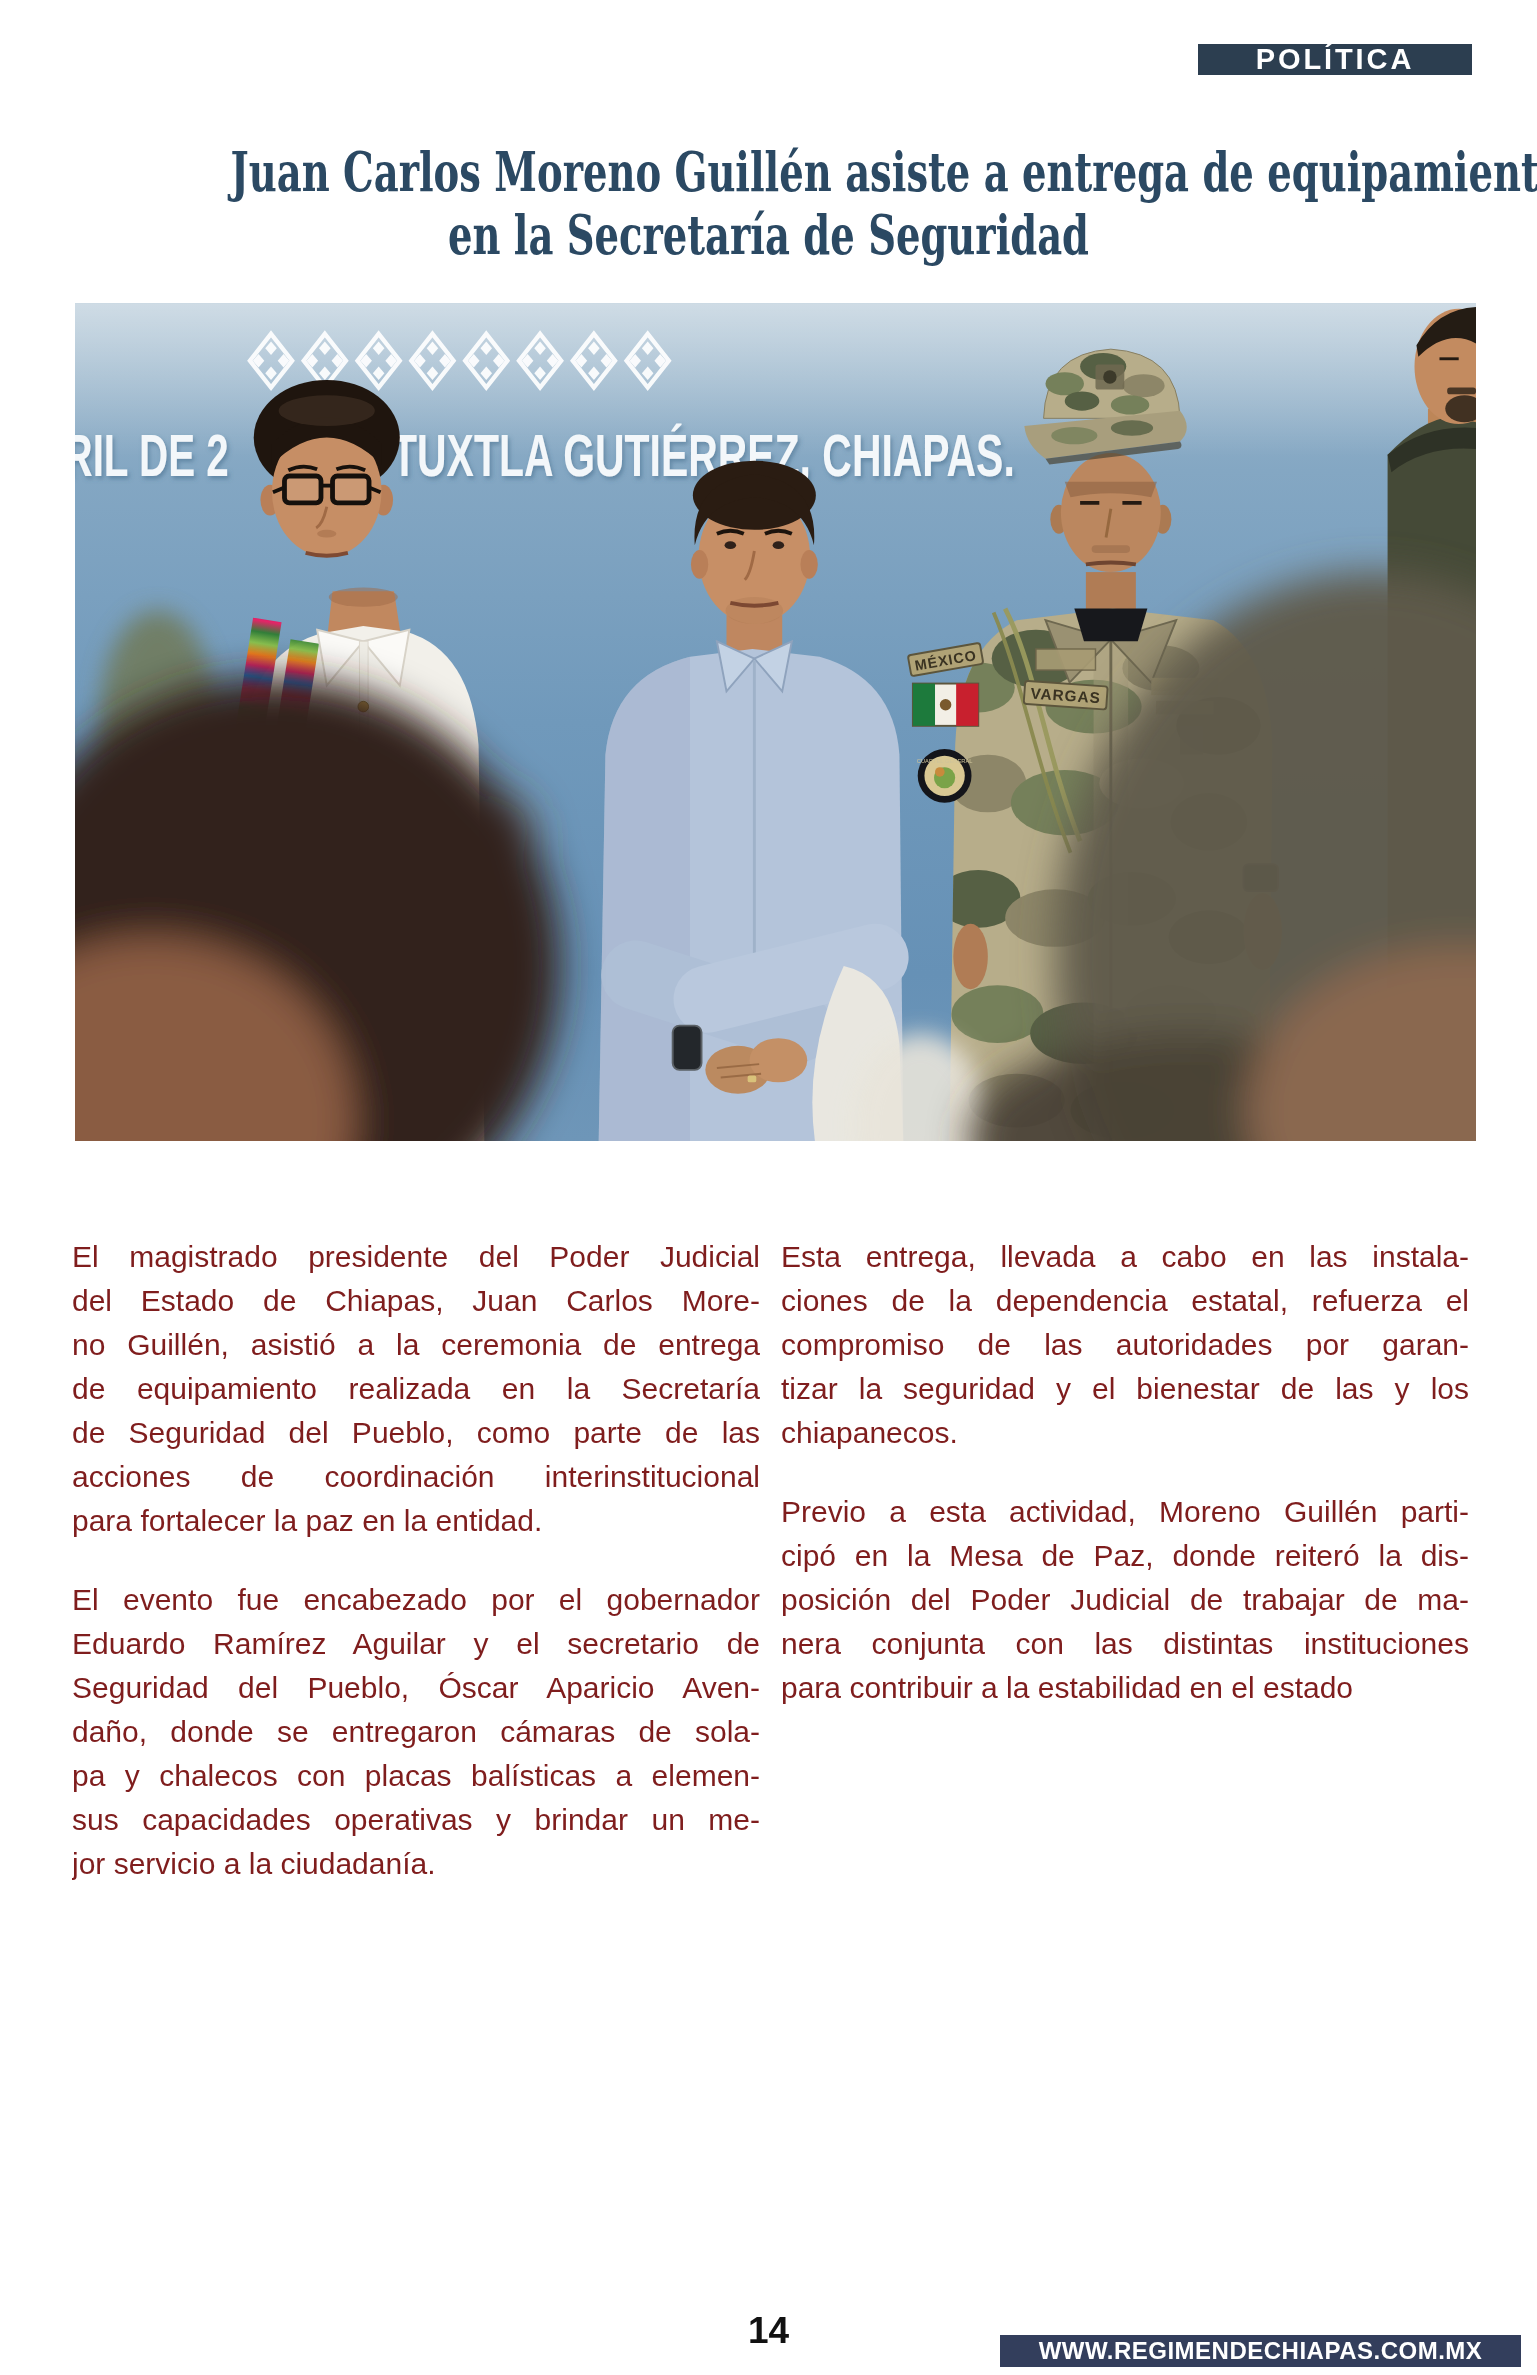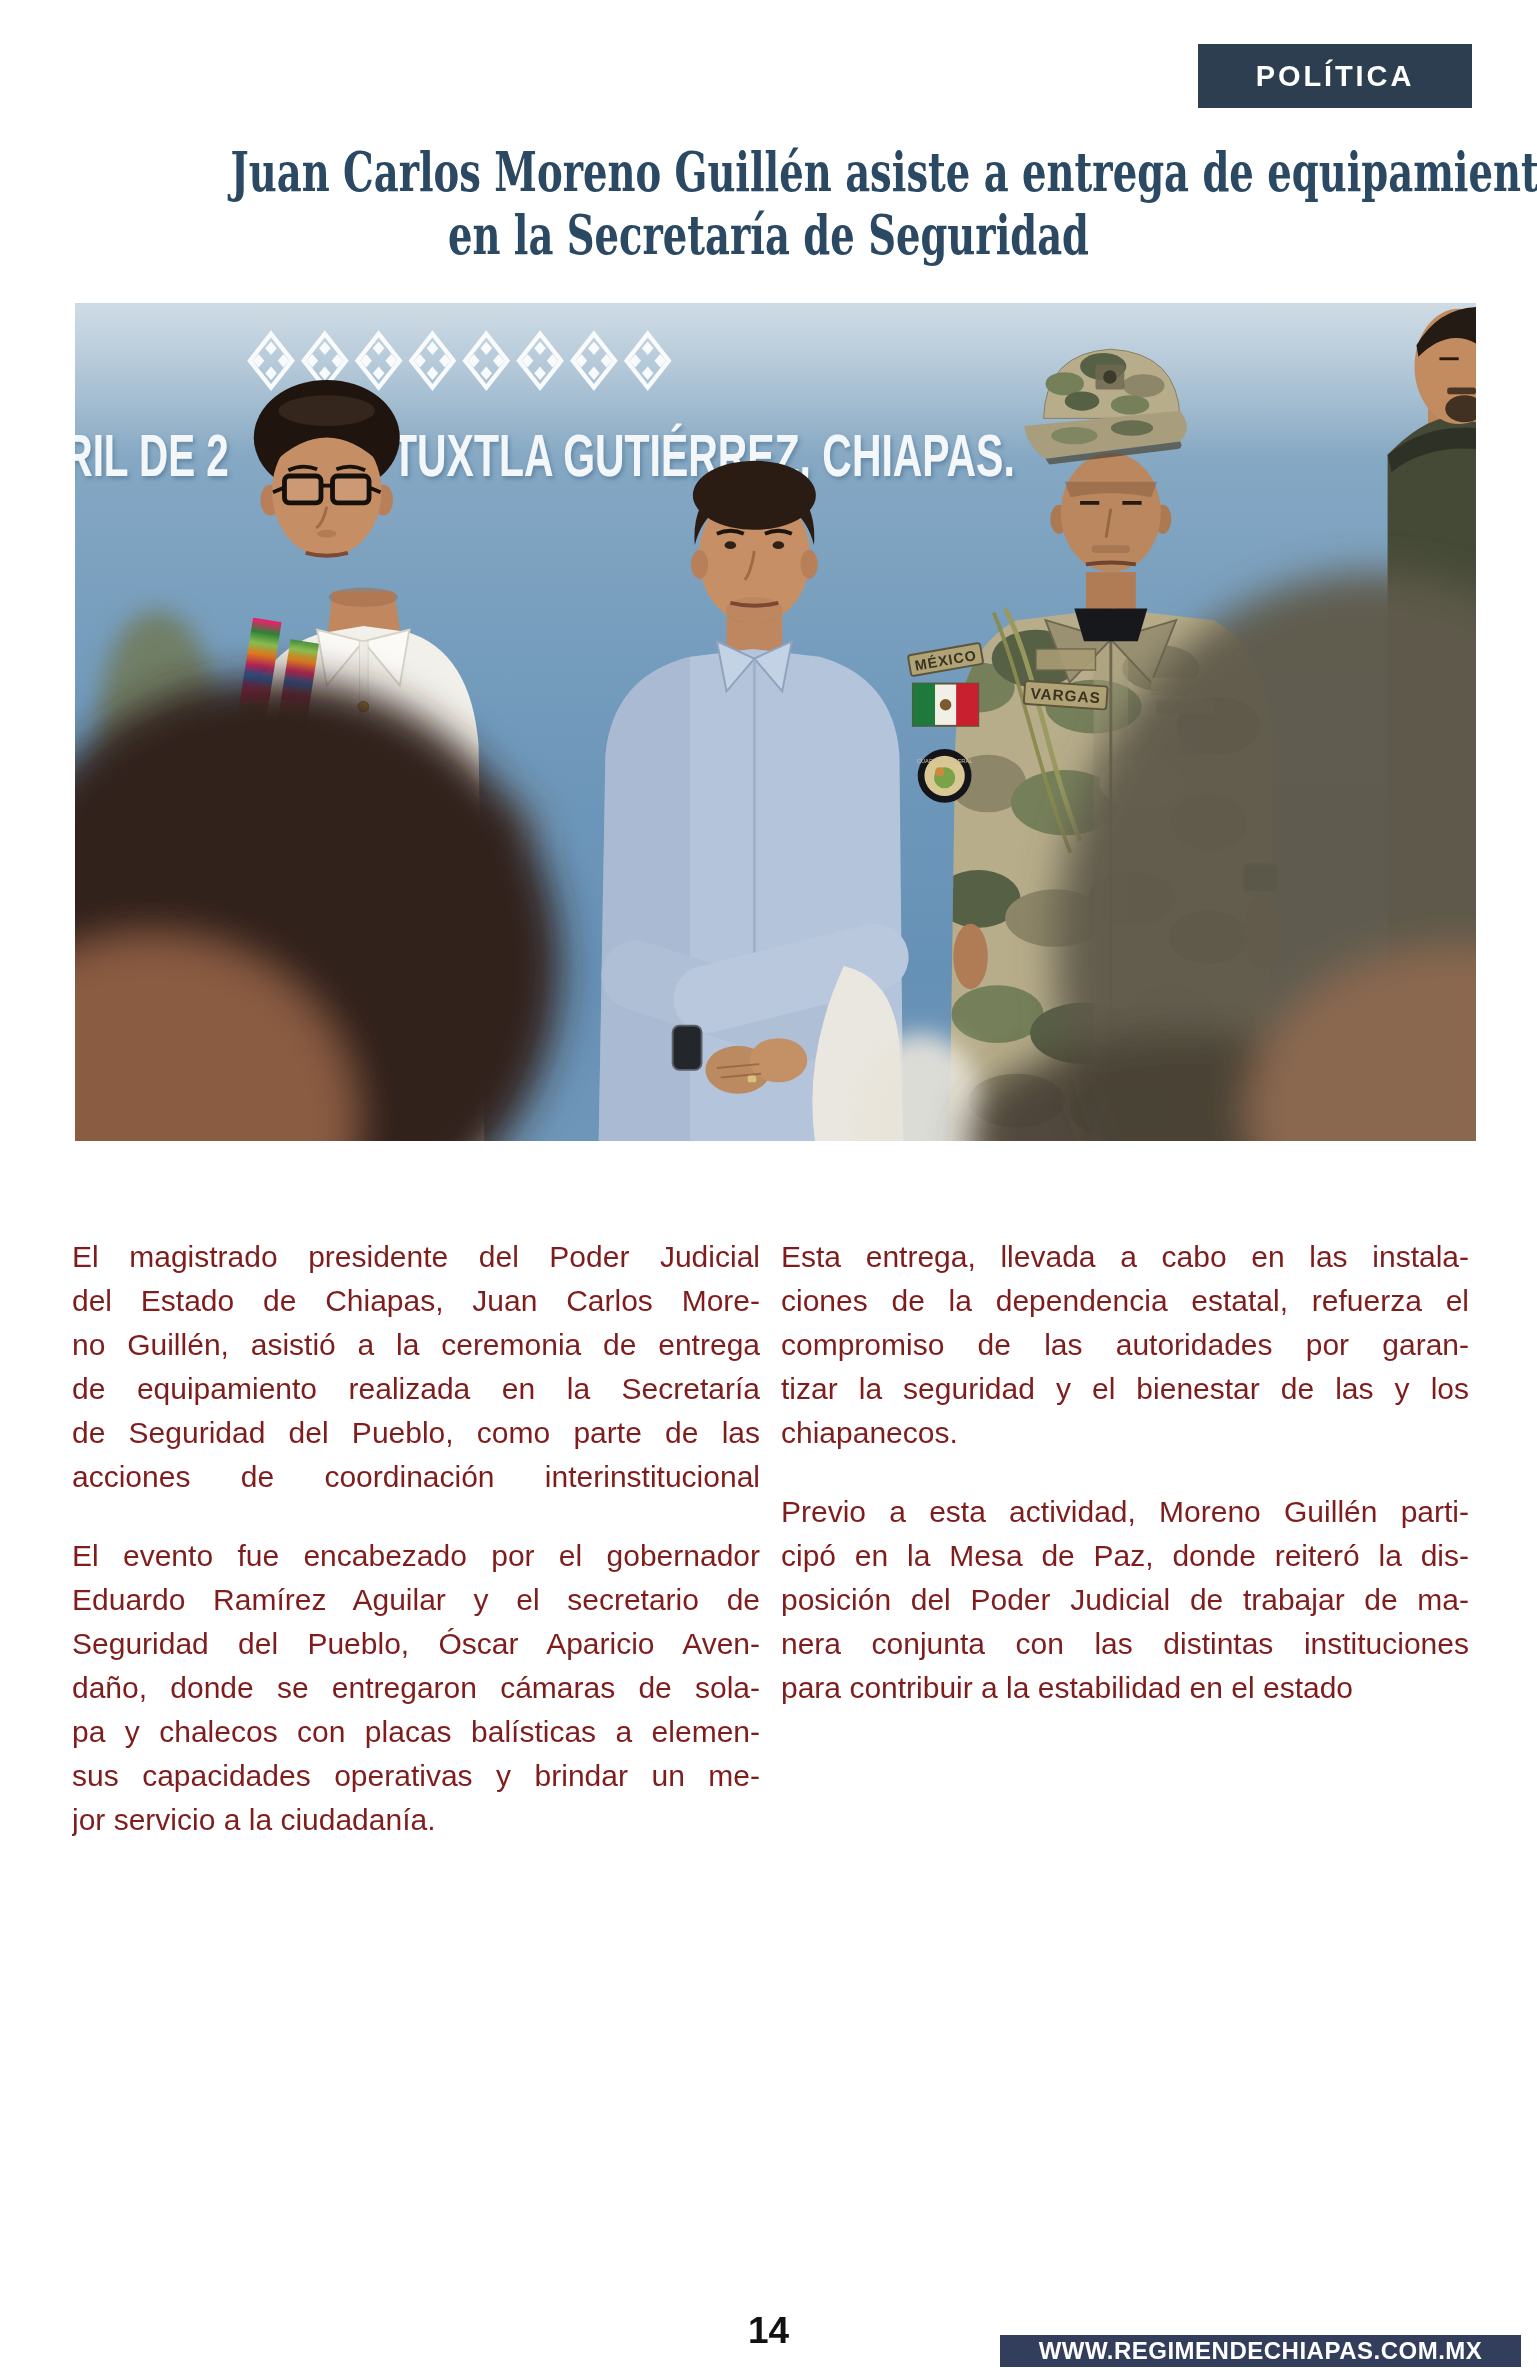--- a/index.html
+++ b/index.html
@@ -3,21 +3,21 @@
 <meta charset="utf-8">
 <style>
   html,body { margin:0; padding:0; background:#ffffff; }
   .page {
     position:relative; width:1537px; height:2376px; background:#ffffff;
     font-family:"Liberation Sans", sans-serif; overflow:hidden;
   }
 
   
   .badge {
-    position:absolute; left:1198px; top:44px; width:274px; height:64px;
+    position:absolute; left:1198px; top:44px; width:274px; height:31px;
     background:var(--accent-navy,#2c3e50);
     display:flex; align-items:center; justify-content:center;
     color:#ffffff; font-weight:bold; font-size:29px; letter-spacing:2.9px;
   }
 
   
   .headline {
     position:absolute; left:0; top:140px; width:1537px; text-align:center;
     color:var(--headline-blue,#2b4963);
     font-family:"DejaVu Serif", serif; font-weight:bold;
@@ -319,20 +319,21 @@
 
   <div class="cols">
     <div class="col">
         <div class="para">
           <div class="jline">El magistrado presidente del Poder Judicial</div>
           <div class="jline">del Estado de Chiapas, Juan Carlos More-</div>
           <div class="jline">no Guillén, asistió a la ceremonia de entrega</div>
           <div class="jline">de equipamiento realizada en la Secretaría</div>
           <div class="jline">de Seguridad del Pueblo, como parte de las</div>
           <div class="jline">acciones de coordinación interinstitucional</div>
+          <div class="jline plast">para fortalecer la paz en la entidad.</div>
         </div>
         <div class="para">
           <div class="jline">El evento fue encabezado por el gobernador</div>
           <div class="jline">Eduardo Ramírez Aguilar y el secretario de</div>
           <div class="jline">Seguridad del Pueblo, Óscar Aparicio Aven-</div>
           <div class="jline">daño, donde se entregaron cámaras de sola-</div>
           <div class="jline">pa y chalecos con placas balísticas a elemen-</div>
           <div class="jline">sus capacidades operativas y brindar un me-</div>
           <div class="jline plast">jor servicio a la ciudadanía.</div>
         </div>

